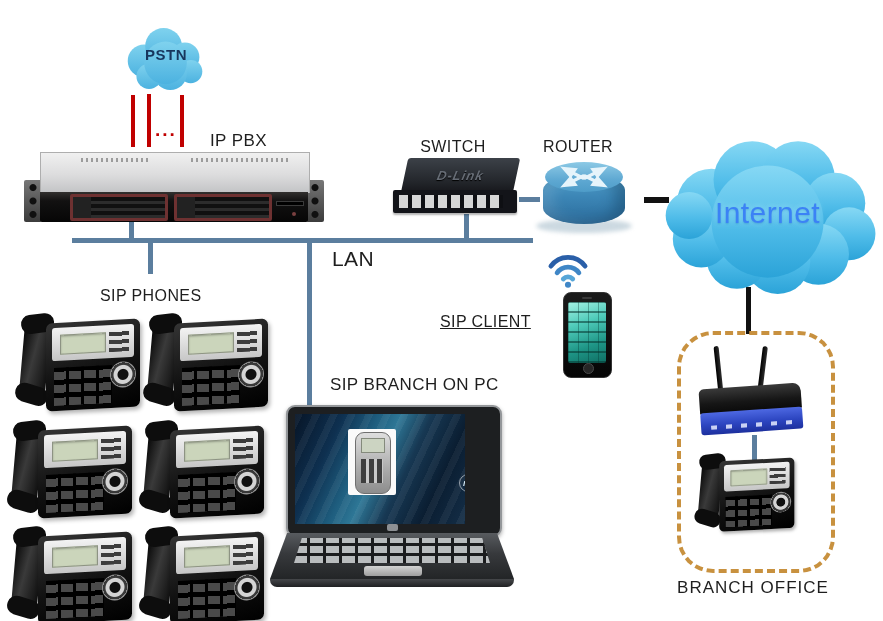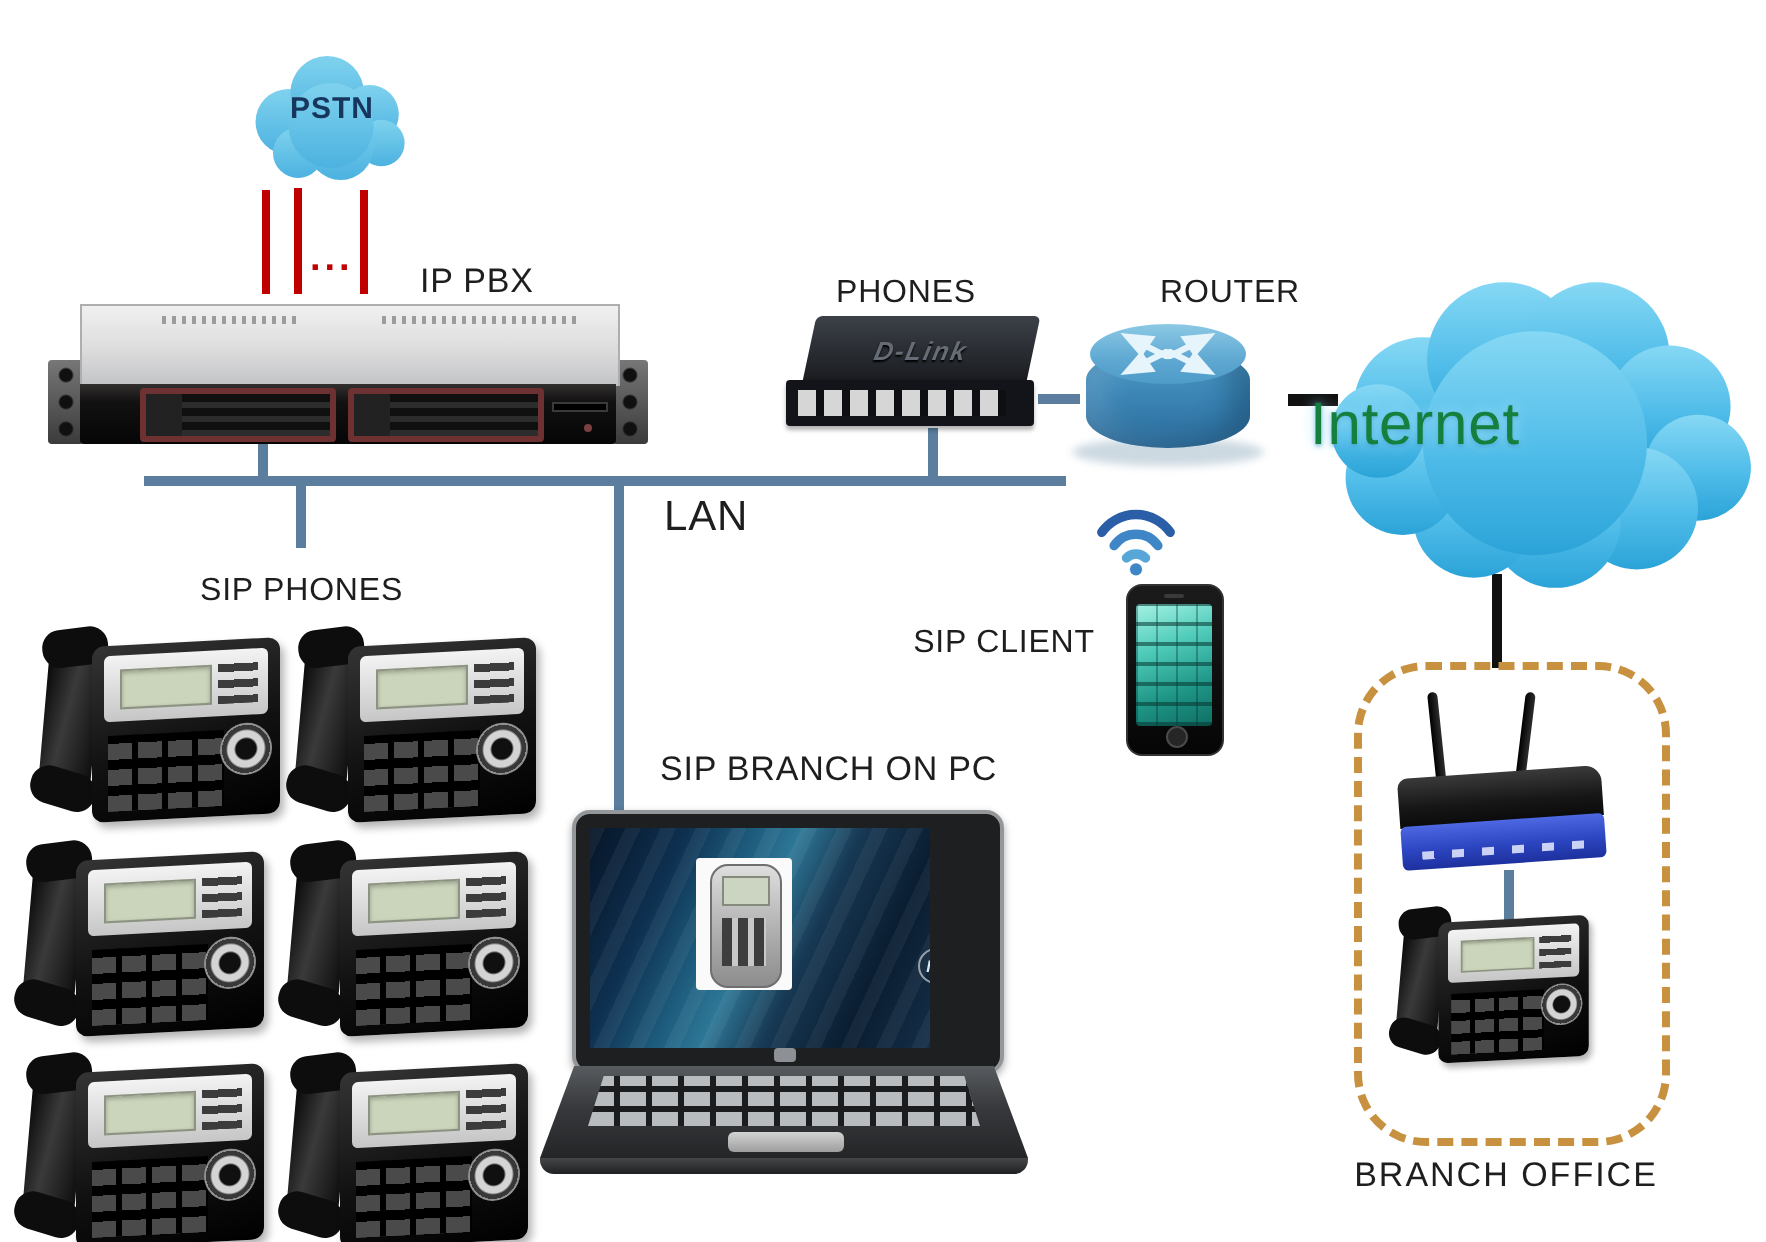--- a/index.html
+++ b/index.html
@@ -3,29 +3,29 @@
 <meta charset="utf-8">
 <style>
   html,body{margin:0;padding:0;}
   body{width:883px;height:621px;position:relative;overflow:hidden;background:#ffffff;
        font-family:"Liberation Sans", sans-serif;}
 
   
   .lbl{position:absolute;color:#1e1e1e;font-size:16px;letter-spacing:.4px;white-space:nowrap;z-index:6;}
   .lbl-ippbx{left:210px;top:131px;font-size:17px;}
   .lbl-switch{left:413px;top:138px;width:80px;text-align:center;}
-  .lbl-router{left:568px;top:138px;width:82px;text-align:right;}
+  .lbl-router{left:543px;top:138px;width:82px;text-align:left;}
   .lbl-lan{left:332px;top:247px;font-size:21px;}
   .lbl-sipphones{left:100px;top:287px;}
-  .lbl-sm{left:440px;top:309px;width:124px;text-align:center;line-height:25px;}
+  .lbl-sm{left:440px;top:309px;width:124px;text-align:left;line-height:25px;text-decoration:underline;}
   .lbl-pc{left:330px;top:375px;font-size:17px;}
   .lbl-branch{left:677px;top:578px;width:152px;text-align:center;font-size:17px;letter-spacing:1px;}
   .lbl-pstn{left:120px;top:46px;width:92px;text-align:center;font-weight:bold;font-size:15px;
             color:#17365d;letter-spacing:.5px;z-index:3;}
-  .lbl-internet{left:655px;top:196px;width:225px;text-align:left;font-size:30px;color:#15803d;z-index:3;
+  .lbl-internet{left:655px;top:196px;width:225px;text-align:center;font-size:30px;color:#3b82f6;z-index:3;
             text-shadow:0 0 7px rgba(170,230,250,.95), 0 1px 2px rgba(40,140,200,.7);}
 
   
   .line{position:absolute;background:var(--lan-line,#5b7e9e);z-index:1;}
   .wline{position:absolute;background:var(--wan-line,#111);z-index:1;}
   .redline{position:absolute;width:4px;background:var(--pstn-trunk-line,#c00000);z-index:2;}
   .red-dots{position:absolute;left:155px;top:119px;color:var(--pstn-trunk-line,#c00000);
             font-weight:bold;font-size:19px;letter-spacing:2px;z-index:2;}
 
   
@@ -203,21 +203,21 @@
 </div>
 
 <div class="line" style="left:129px;top:221px;width:5px;height:18px"></div>
 <div class="line" style="left:72px;top:238px;width:461px;height:5px"></div>
 <div class="line" style="left:148px;top:243px;width:5px;height:31px"></div>
 <div class="line" style="left:307px;top:243px;width:5px;height:166px"></div>
 <div class="line" style="left:464px;top:214px;width:5px;height:24px"></div>
 <div class="line" style="left:519px;top:197px;width:21px;height:5px"></div>
 <div class="lbl lbl-lan">LAN</div>
 
-<div class="lbl lbl-switch">PHONES</div>
+<div class="lbl lbl-switch">SWITCH</div>
 <div class="switch">
   <div class="sw-top">
     <span class="sw-brand">D-Link</span>
   </div>
   <div class="sw-front">
     <div class="sw-ports"></div>
   </div>
 </div>
 
 <div class="lbl lbl-router">ROUTER</div>

